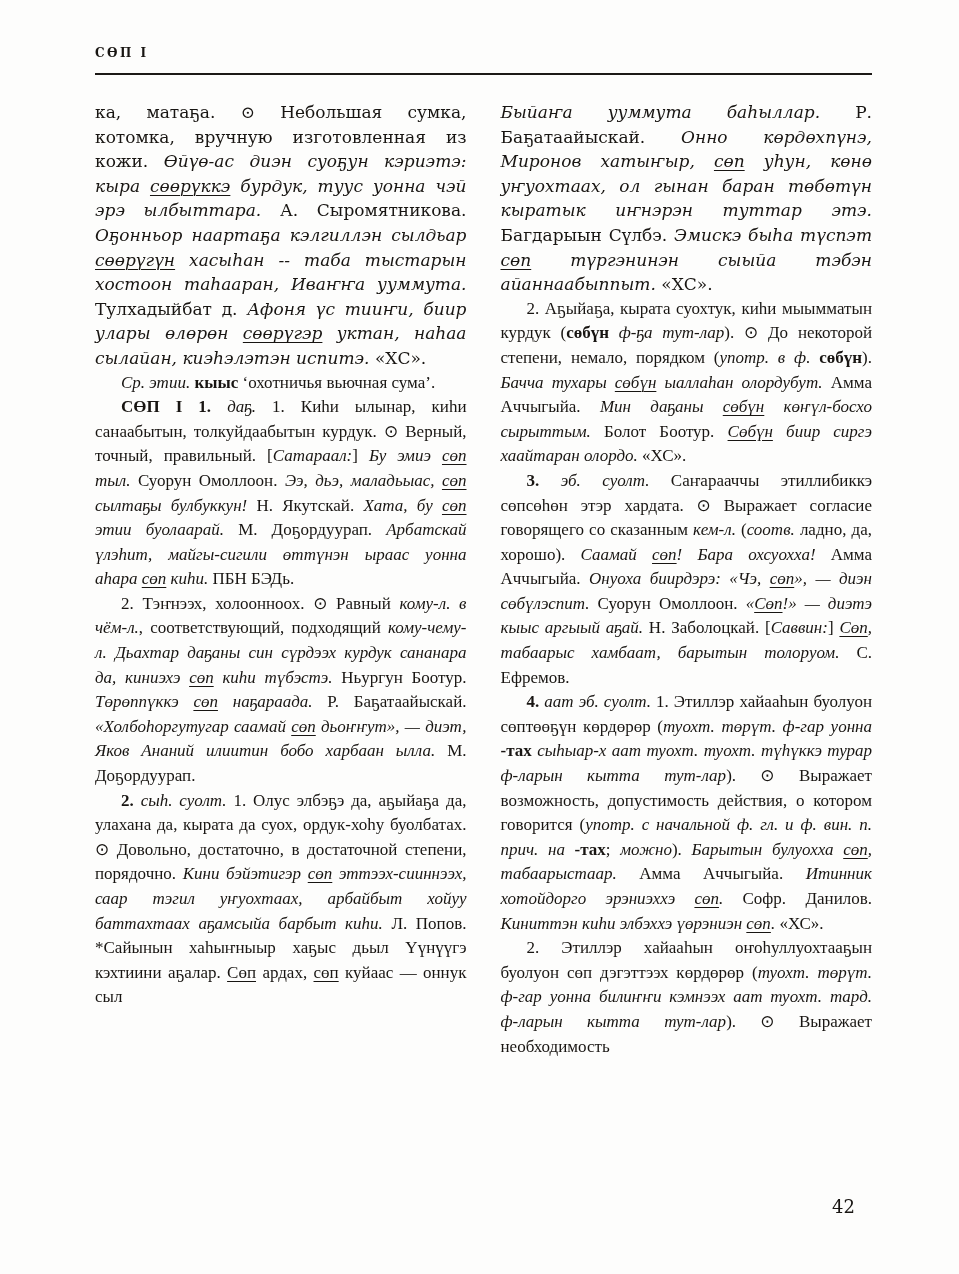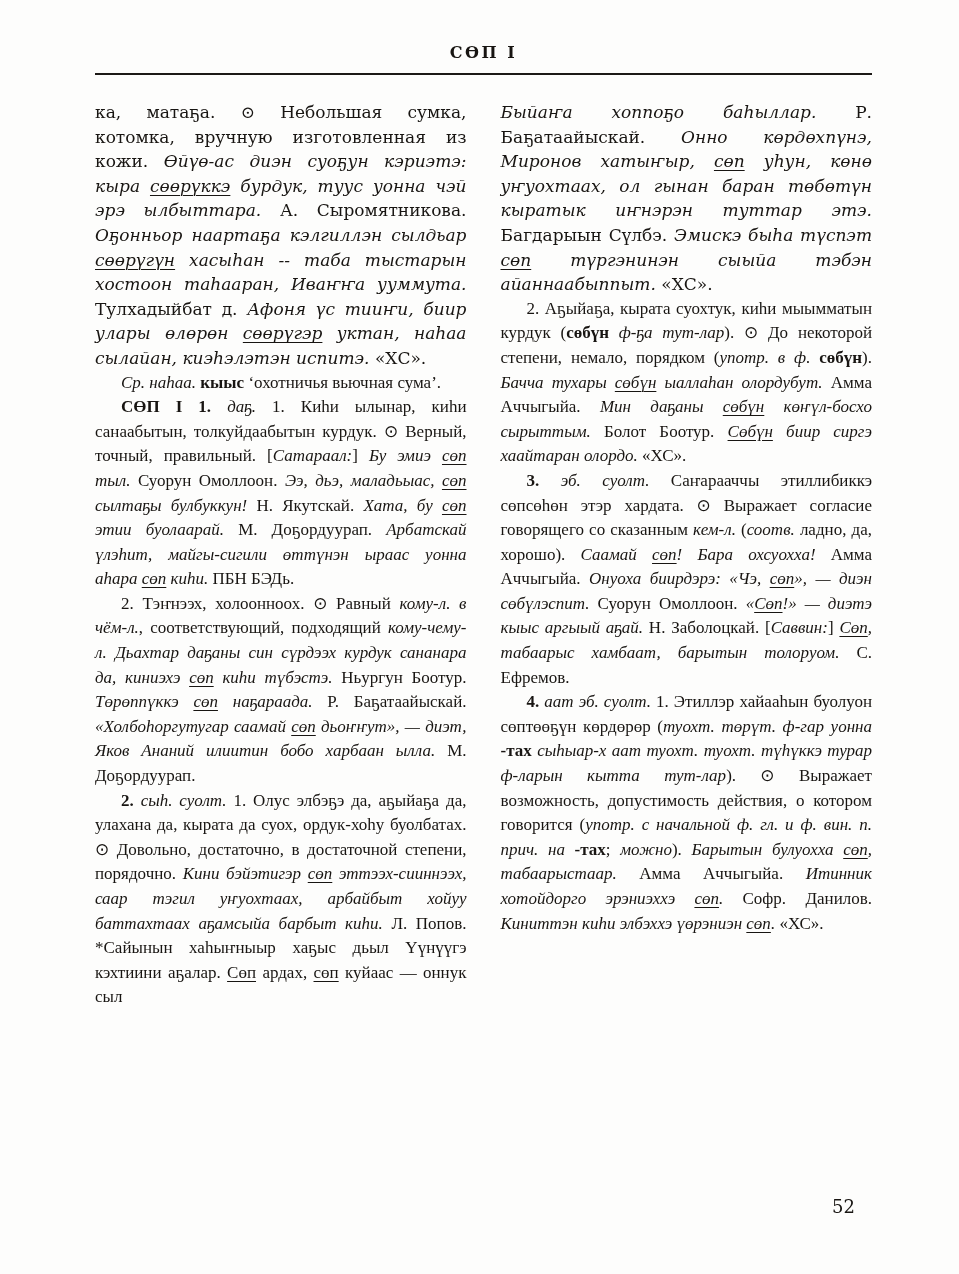--- a/index.html
+++ b/index.html
@@ -12,22 +12,22 @@
     width: 959px;
     height: 1274px;
     box-sizing: border-box;
     background: #fdfdfc;
     color: #181512;
     font-family: "DejaVu Serif", "Liberation Serif", serif;
     padding: 42px 87px 0 95px;
     overflow: hidden;
   }
   .running-head {
-    text-align: center;
-    font-size: 16px;
+    text-align: left;
+    font-size: 12px;
     font-weight: 600;
     letter-spacing: 2.5px;
     line-height: 22px;
     margin-bottom: 9px;
   }
   .rule {
     border: 0;
     border-top: 2.2px solid #1c1916;
     margin: 0 0 25px 0;
   }
@@ -68,26 +68,27 @@
 </style>
 </head>
 <body>
 
 <div class="page">
   <div class="running-head">СӨП I</div>
   <hr class="rule">
   <div class="columns">
     <div class="column" id="col-left">
         <p class="para">ка, матаҕа. ⊙ Небольшая сумка, котомка, вручную изготовленная из кожи. <i>Өйүө-ас диэн суоҕун кэриэтэ: кыра <span class="u">сөөрүккэ</span> бурдук, туус уонна чэй эрэ ылбыттара.</i> А. Сыромятникова. <i>Оҕонньор наартаҕа кэлгиллэн сылдьар <span class="u">сөөрүгүн</span> хасыһан -- таба тыстарын хостоон таһааран, Иваҥҥа ууммута.</i> Тулхадыйбат д. <i>Афоня үс тииҥи, биир улары өлөрөн <span class="u">сөөрүгэр</span> уктан, наһаа сылайан, киэһэлэтэн испитэ.</i> «ХС».</p>
-        <p class="para indent"><i>Ср. наһаа.</i> <b>кыыс</b> ‘охотничья вьючная сума’.</p>
+        <p class="para indent"><i>Ср. этии.</i> <b>кыыс</b> ‘охотничья вьючная сума’.</p>
         <p class="para indent"><b>СӨП I 1.</b> <i>даҕ.</i> 1. Киһи ылынар, киһи санаабытын, толкуйдаабытын курдук. ⊙ Верный, точный, правильный. [<i>Сатараал:</i>] <i>Бу эмиэ <span class="u">сөп</span> тыл.</i> Суорун Омоллоон. <i>Ээ, дьэ, маладьыас, <span class="u">сөп</span> сылтаҕы булбуккун!</i> Н. Якутскай. <i>Хата, бу <span class="u">сөп</span> этии буолаарай.</i> М. Доҕордуурап. <i>Арбатскай үлэһит, майгы-сигили өттүнэн ыраас уонна аһара <span class="u">сөп</span> киһи.</i> ПБН БЭДь.</p>
         <p class="para indent">2. Тэҥнээх, холоонноох. ⊙ Равный <i>кому-л. в чём-л.</i>, соответствующий, подходящий <i>кому-чему-л. Дьахтар даҕаны син сүрдээх курдук сананара да, киниэхэ <span class="u">сөп</span> киһи түбэстэ.</i> Ньургун Боотур. <i>Төрөппүккэ <span class="u">сөп</span> наҕараада.</i> Р. Баҕатаайыскай. <i>«Холбоһоргутугар саамай <span class="u">сөп</span> дьоҥҥут», — диэт, Яков Ананий илиитин бобо харбаан ылла.</i> М. Доҕордуурап.</p>
         <p class="para indent"><b>2.</b> <i>сыһ. суолт.</i> 1. Олус элбэҕэ да, аҕыйаҕа да, улахана да, кырата да суох, ордук-хоһу буолбатах. ⊙ Довольно, достаточно, в достаточной степени, порядочно. <i>Кини бэйэтигэр <span class="u">сөп</span> эттээх-сииннээх, саар тэгил уҥуохтаах, арбайбыт хойуу баттахтаах аҕамсыйа барбыт киһи.</i> Л. Попов. *Сайынын хаһыҥныыр хаҕыс дьыл Үүнүүгэ кэхтиини аҕалар. <span class="u">Сөп</span> ардах, <span class="u">сөп</span> куйаас — оннук сыл</p>
       </div>
     <div class="column" id="col-right">
-        <p class="para"><i>Быйаҥа хоппоҕо баһыллар.</i> Р. Баҕатаайыскай. <i>Онно көрдөхпүнэ, Миронов хатыҥыр, <span class="u">сөп</span> уһун, көнө уҥуохтаах, ол гынан баран төбөтүн кыратык иҥнэрэн туттар этэ.</i> Багдарыын Сүлбэ. <i>Эмискэ быһа түспэт <span class="u">сөп</span> түргэнинэн сыыйа тэбэн айаннаабыппыт.</i> «ХС».</p>
+        <p class="para"><i>Быйаҥа ууммута баһыллар.</i> Р. Баҕатаайыскай. <i>Онно көрдөхпүнэ, Миронов хатыҥыр, <span class="u">сөп</span> уһун, көнө уҥуохтаах, ол гынан баран төбөтүн кыратык иҥнэрэн туттар этэ.</i> Багдарыын Сүлбэ. <i>Эмискэ быһа түспэт <span class="u">сөп</span> түргэнинэн сыыйа тэбэн айаннаабыппыт.</i> «ХС».</p>
         <p class="para indent">2. Аҕыйаҕа, кырата суохтук, киһи мыымматын курдук (<b>сөбүн</b> <i>ф-ҕа тут-лар</i>). ⊙ До некоторой степени, немало, порядком (<i>употр. в ф.</i> <b>сөбүн</b>). <i>Бачча тухары <span class="u">сөбүн</span> ыаллаһан олордубут.</i> Амма Аччыгыйа. <i>Мин даҕаны <span class="u">сөбүн</span> көҥүл-босхо сырыттым.</i> Болот Боотур. <i><span class="u">Сөбүн</span> биир сиргэ хаайтаран олордо.</i> «ХС».</p>
         <p class="para indent"><b>3.</b> <i>эб. суолт.</i> Саҥарааччы этиллибиккэ сөпсөһөн этэр хардата. ⊙ Выражает согласие говорящего со сказанным <i>кем-л.</i> (<i>соотв.</i> ладно, да, хорошо). <i>Саамай <span class="u">сөп</span>! Бара охсуохха!</i> Амма Аччыгыйа. <i>Онуоха биирдэрэ: «Чэ, <span class="u">сөп</span>», — диэн сөбүлэспит.</i> Суорун Омоллоон. <i>«<span class="u">Сөп</span>!» — диэтэ кыыс аргыый аҕай.</i> Н. Заболоцкай. [<i>Саввин:</i>] <i><span class="u">Сөп</span>, табаарыс хамбаат, барытын толоруом.</i> С. Ефремов.</p>
         <p class="para indent"><b>4.</b> <i>аат эб. суолт.</i> 1. Этиллэр хайааһын буолуон сөптөөҕүн көрдөрөр (<i>туохт. төрүт. ф-гар уонна</i> <b>-тах</b> <i>сыһыар-х аат туохт. туохт. түһүккэ турар ф-ларын кытта тут-лар</i>). ⊙ Выражает возможность, допустимость действия, о котором говорится (<i>употр. с начальной ф. гл. и ф. вин. п. прич. на</i> <b>-тах</b>; <i>можно</i>). <i>Барытын булуохха <span class="u">сөп</span>, табаарыстаар.</i> Амма Аччыгыйа. <i>Итинник хотойдорго эрэниэххэ <span class="u">сөп</span>.</i> Софр. Данилов. <i>Киниттэн киһи элбэххэ үөрэниэн <span class="u">сөп</span>.</i> «ХС».</p>
+        <p class="para indent">2. Этиллэр хайааһын оҥоһуллуохтааҕын буолуон сөп дэгэттээх көрдөрөр (<i>туохт. төрүт. ф-гар уонна билиҥҥи кэмнээх аат туохт. тард. ф-ларын кытта тут-лар</i>). ⊙ Выражает необходимость</p>
       </div>
   </div>
-  <div class="page-number">52</div>
+  <div class="page-number">42</div>
 </div>
 
 </body></html>

